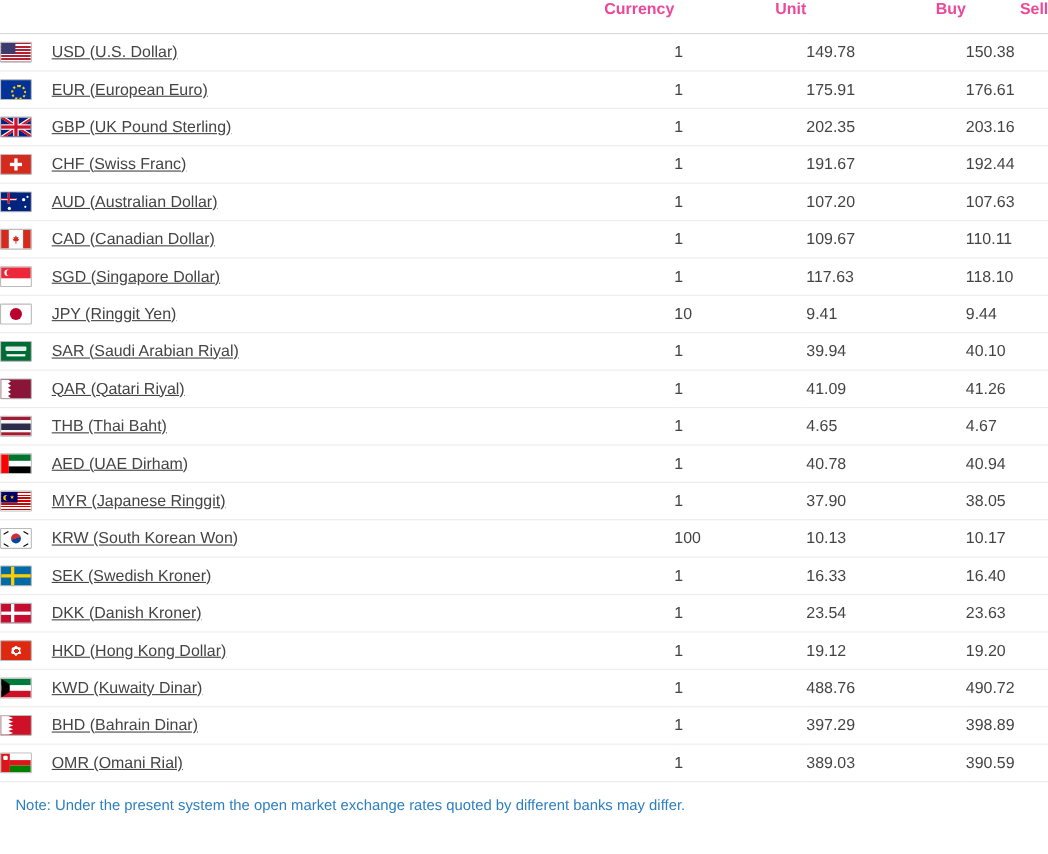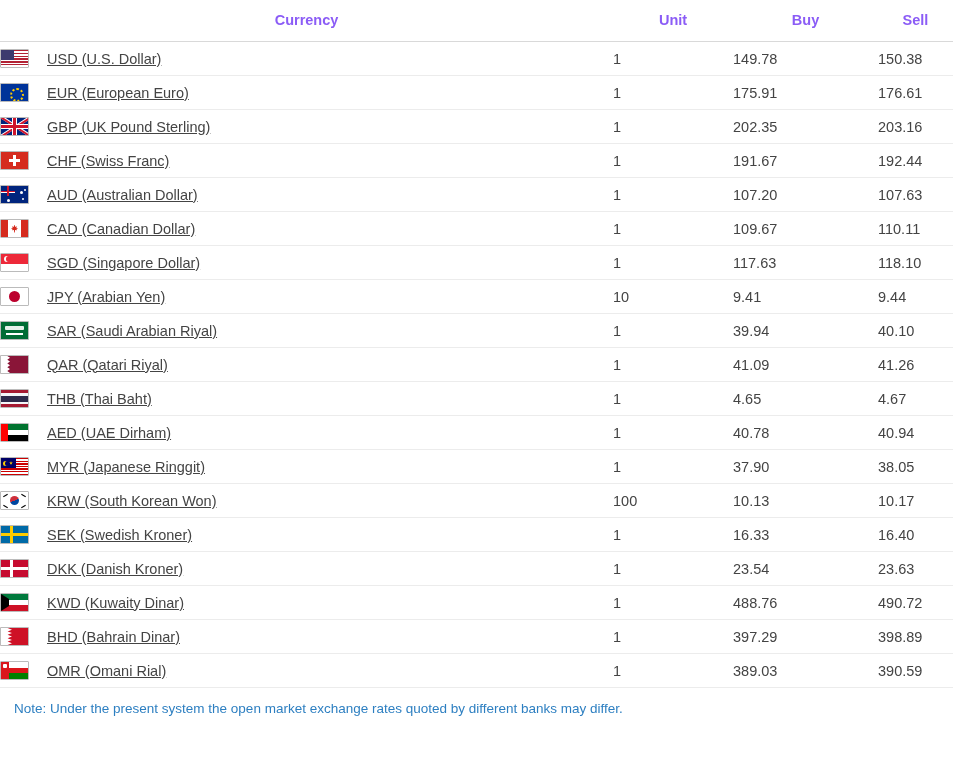--- a/index.html
+++ b/index.html
@@ -18,25 +18,25 @@
     width: 953px;
     box-sizing: border-box;
     background: #ffffff;
   }
   table.rates {
     width: 953px;
     border-collapse: collapse;
     table-layout: fixed;
   }
   table.rates th {
-    text-align: center;
+    text-align: right;
     font-size: 14.5px;
     font-weight: bold;
-    color: #8b5cf6;
-    padding: 12px 0 13px 0;
+    color: #ec4899;
+    padding: 1px 0 13px 0;
     border-bottom: 1px solid #d9d9d9;
     vertical-align: bottom;
   }
   table.rates td {
     font-size: 14.5px;
     color: #444444;
     padding: 0;
     height: 33px;
     border-bottom: 1px solid #ececec;
     vertical-align: middle;
@@ -349,21 +349,21 @@
           <td class="col-unit">1</td>
           <td class="col-buy">117.63</td>
           <td class="col-sell">118.10</td>
         </tr>
         <tr>
           <td class="cur-cell col-currency">
             <div class="cur-inner">
               <span class="flag f-jpy">
                 <span class="layer disc"></span>
               </span>
-              <span class="cur-label">JPY (Arabian Yen)</span>
+              <span class="cur-label">JPY (Ringgit Yen)</span>
             </div>
           </td>
           <td class="col-unit">10</td>
           <td class="col-buy">9.41</td>
           <td class="col-sell">9.44</td>
         </tr>
         <tr>
           <td class="cur-cell col-currency">
             <div class="cur-inner">
               <span class="flag f-sar">
@@ -481,20 +481,33 @@
               <span class="cur-label">DKK (Danish Kroner)</span>
             </div>
           </td>
           <td class="col-unit">1</td>
           <td class="col-buy">23.54</td>
           <td class="col-sell">23.63</td>
         </tr>
         <tr>
           <td class="cur-cell col-currency">
             <div class="cur-inner">
+              <span class="flag f-hkd">
+                <span class="layer flower"></span>
+              </span>
+              <span class="cur-label">HKD (Hong Kong Dollar)</span>
+            </div>
+          </td>
+          <td class="col-unit">1</td>
+          <td class="col-buy">19.12</td>
+          <td class="col-sell">19.20</td>
+        </tr>
+        <tr>
+          <td class="cur-cell col-currency">
+            <div class="cur-inner">
               <span class="flag f-kwd">
                 <span class="layer g"></span>
                 <span class="layer w"></span>
                 <span class="layer r"></span>
                 <span class="layer b"></span>
               </span>
               <span class="cur-label">KWD (Kuwaity Dinar)</span>
             </div>
           </td>
           <td class="col-unit">1</td>

